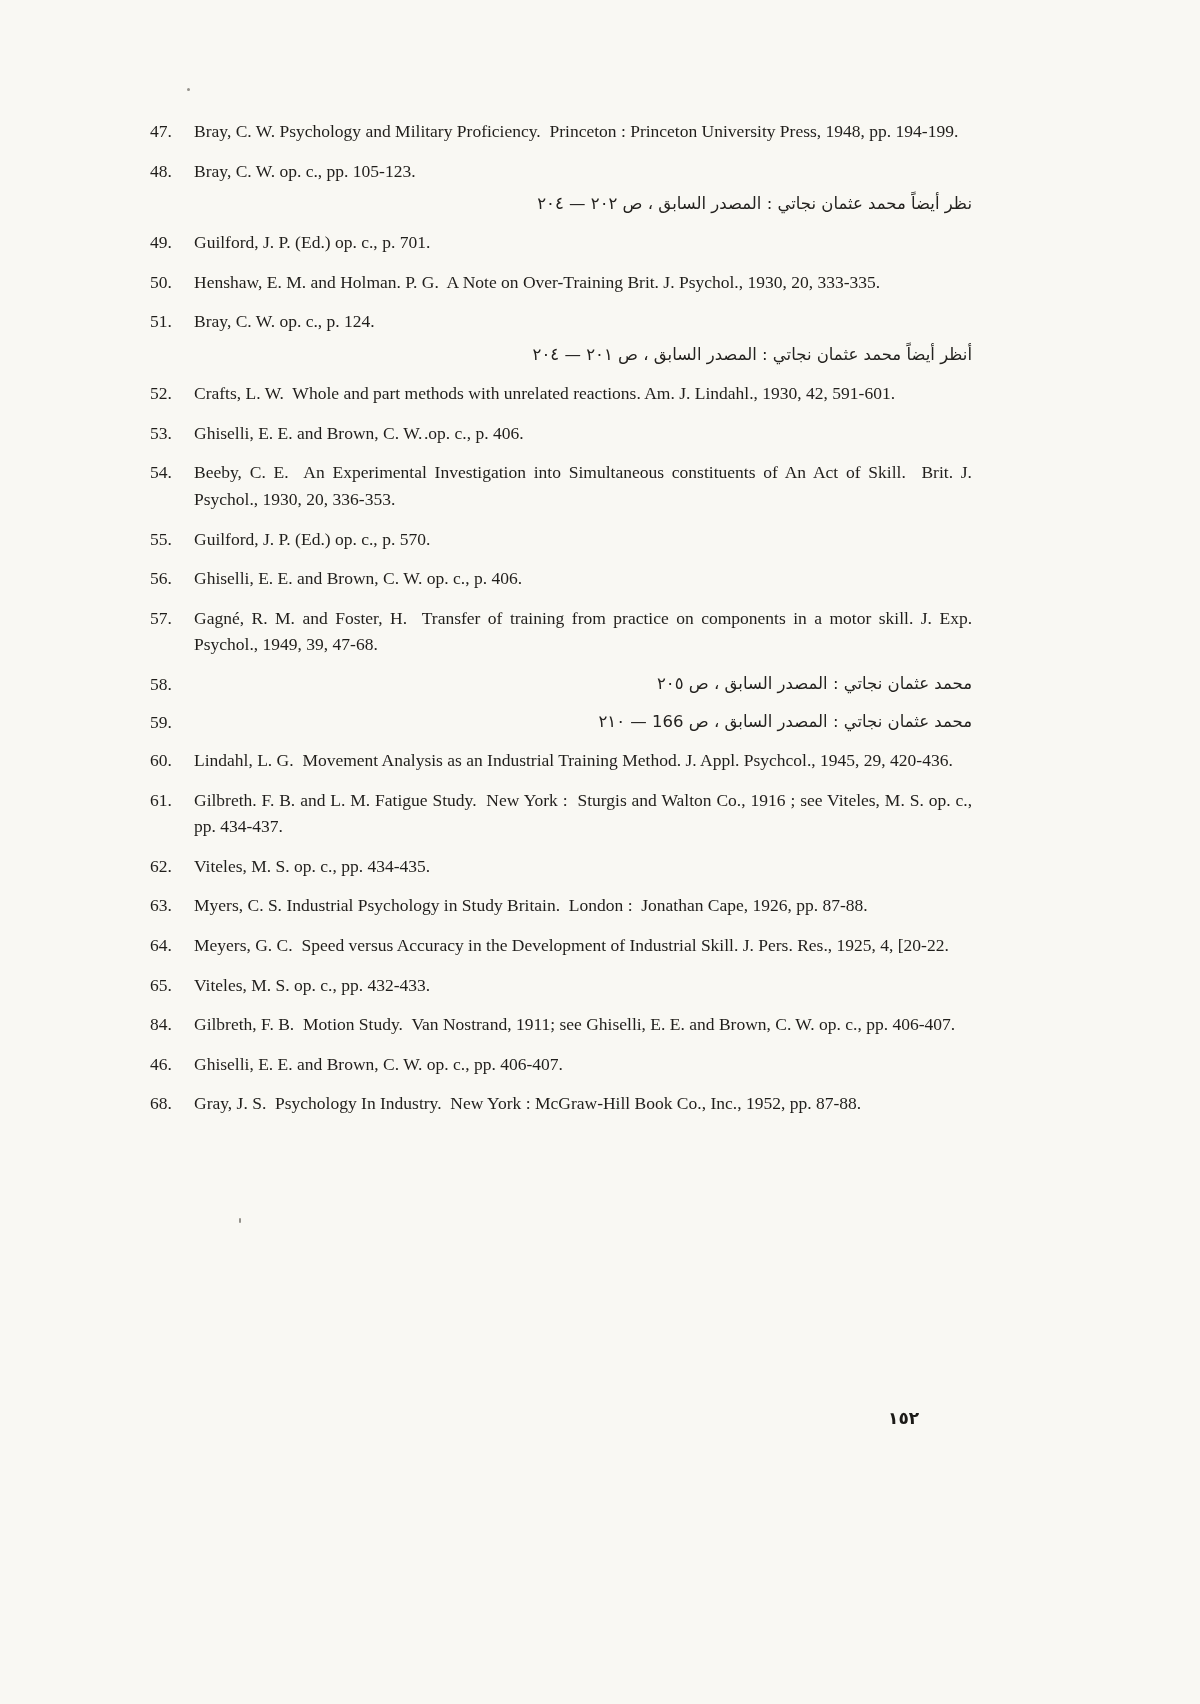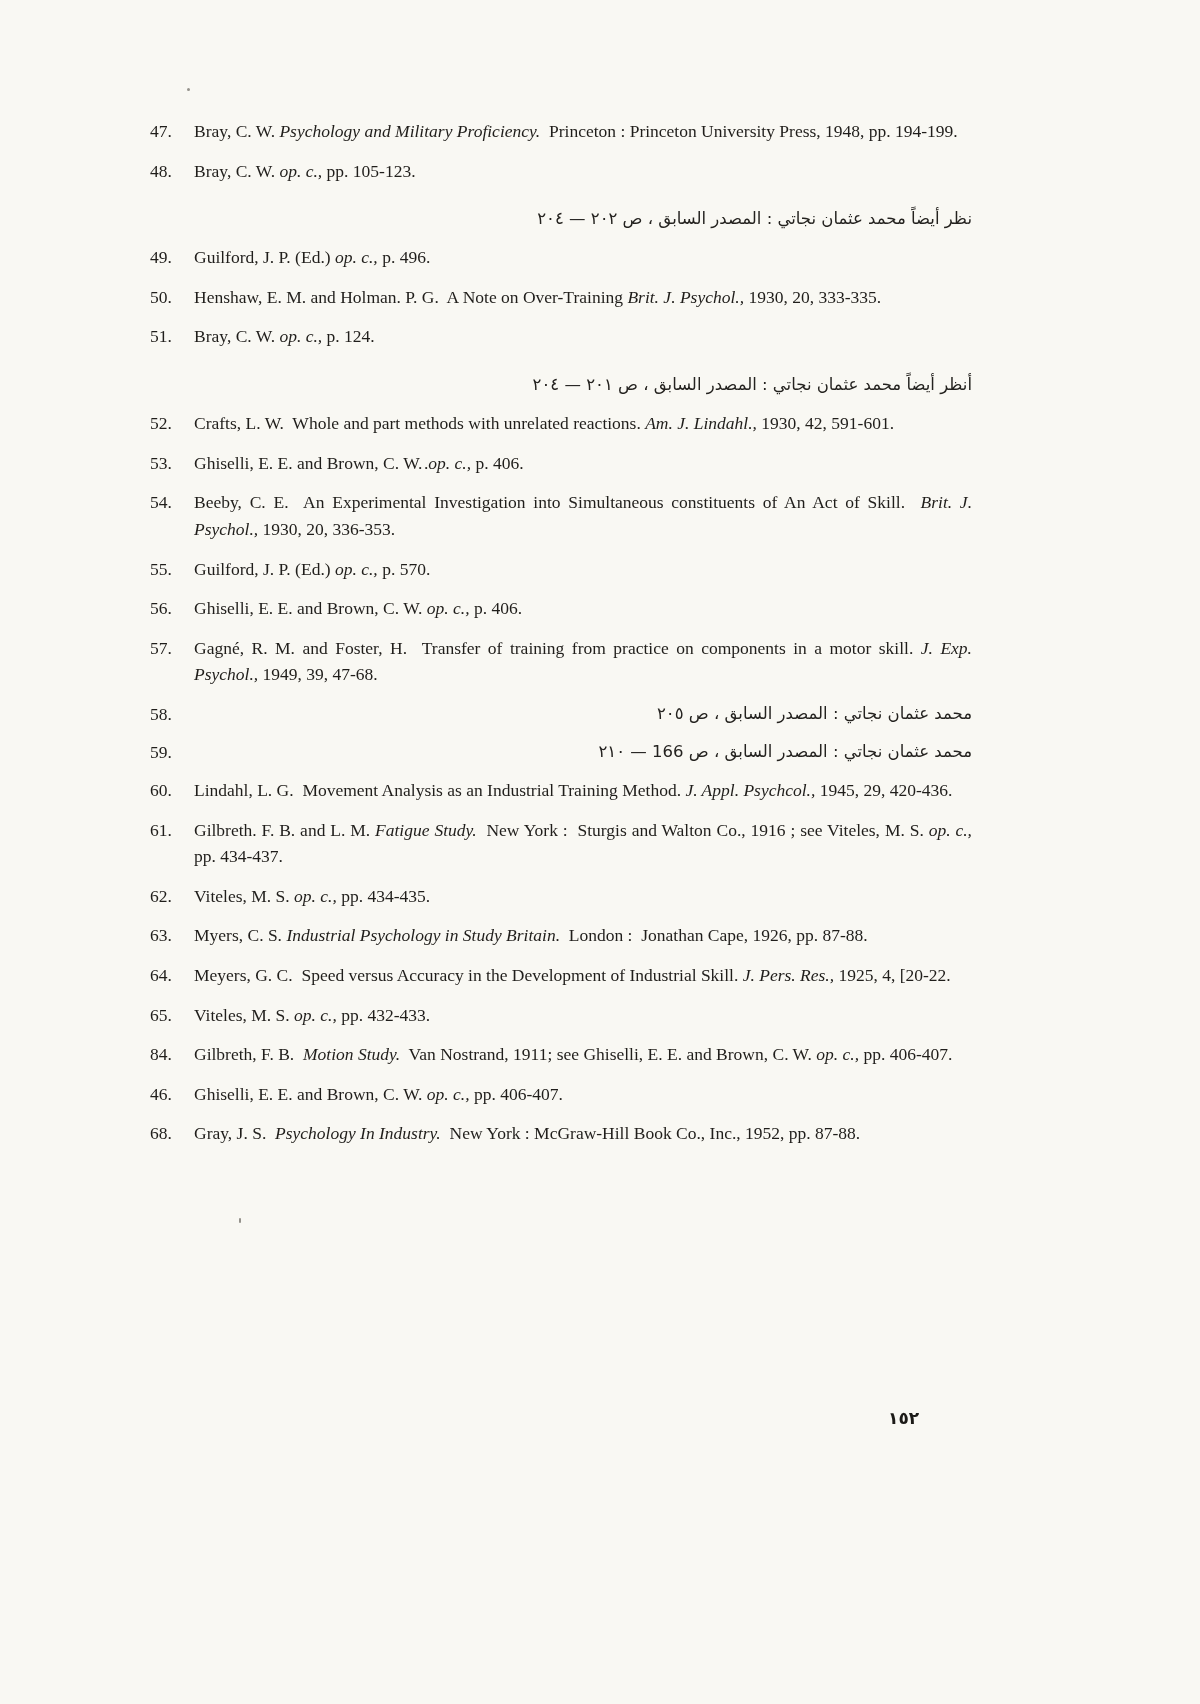--- a/index.html
+++ b/index.html
@@ -29,29 +29,28 @@
     line-height: 1.52;
     text-align: justify;
   }
   .entry .num {
     position: absolute;
     left: 0;
     top: 0;
     white-space: nowrap;
   }
   .it {
-    font-style: italic;
   }
   .arabic {
     direction: rtl;
     unicode-bidi: embed;
     text-align: right;
     font-family: "DejaVu Sans", sans-serif;
     font-size: 16.5px;
-    margin-top: 22px;
+    margin-top: 7px;
     color: #24221f;
   }
   .entry.arabic-only .arabic {
     margin-top: 0;
     text-align: right;
   }
   .page-number {
     position: absolute;
     left: 888px;
     top: 1408px;
@@ -72,21 +71,21 @@
   .artifact-1 { left: 187px; top: 88px; }
   .artifact-2 { left: 239px; top: 1218px; width: 2px; height: 5px; border-radius: 2px; }
 </style>
 </head>
 <body>
 
 <div class="page-inner">
   <div>
       <div class="entry"><span class="num">47.</span><span><span>Bray, C. W. </span><span class="it">Psychology and Military Proficiency.</span><span>&nbsp; Princeton : Princeton University Press, 1948, pp. 194-199.</span></span></div>
       <div class="entry"><span class="num">48.</span><span><span>Bray, C. W. </span><span class="it">op. c.,</span><span> pp. 105-123.</span></span><div class="arabic" dir="rtl">نظر أيضاً محمد عثمان نجاتي : المصدر السابق ، ص ٢٠٢ — ٢٠٤</div></div>
-      <div class="entry"><span class="num">49.</span><span><span>Guilford, J. P. (Ed.) </span><span class="it">op. c.,</span><span> p. 496.</span></span></div>
+      <div class="entry"><span class="num">49.</span><span><span>Guilford, J. P. (Ed.) </span><span class="it">op. c.,</span><span> p. 701.</span></span></div>
       <div class="entry"><span class="num">50.</span><span><span>Henshaw, E. M. and Holman. P. G.&nbsp; A Note on Over-Training </span><span class="it">Brit. J. Psychol.,</span><span> 1930, 20, 333-335.</span></span></div>
       <div class="entry"><span class="num">51.</span><span><span>Bray, C. W. </span><span class="it">op. c.,</span><span> p. 124.</span></span><div class="arabic" dir="rtl">أنظر أيضاً محمد عثمان نجاتي : المصدر السابق ، ص ٢٠١ — ٢٠٤</div></div>
       <div class="entry"><span class="num">52.</span><span><span>Crafts, L. W.&nbsp; Whole and part methods with unrelated reactions. </span><span class="it">Am. J. Lindahl.,</span><span> 1930, 42, 591-601.</span></span></div>
       <div class="entry"><span class="num">53.</span><span><span>Ghiselli, E. E. and Brown, C. W. .</span><span class="it">op. c.,</span><span> p. 406.</span></span></div>
       <div class="entry"><span class="num">54.</span><span><span>Beeby, C. E.&nbsp; An Experimental Investigation into Simultaneous constituents of An Act of Skill.&nbsp; </span><span class="it">Brit. J. Psychol.,</span><span> 1930, 20, 336-353.</span></span></div>
       <div class="entry"><span class="num">55.</span><span><span>Guilford, J. P. (Ed.) </span><span class="it">op. c.,</span><span> p. 570.</span></span></div>
       <div class="entry"><span class="num">56.</span><span><span>Ghiselli, E. E. and Brown, C. W. </span><span class="it">op. c.,</span><span> p. 406.</span></span></div>
       <div class="entry"><span class="num">57.</span><span><span>Gagné, R. M. and Foster, H.&nbsp; Transfer of training from practice on components in a motor skill. </span><span class="it">J. Exp. Psychol.,</span><span> 1949, 39, 47-68.</span></span></div>
       <div class="entry arabic-only">
         <span class="num">58.</span>

